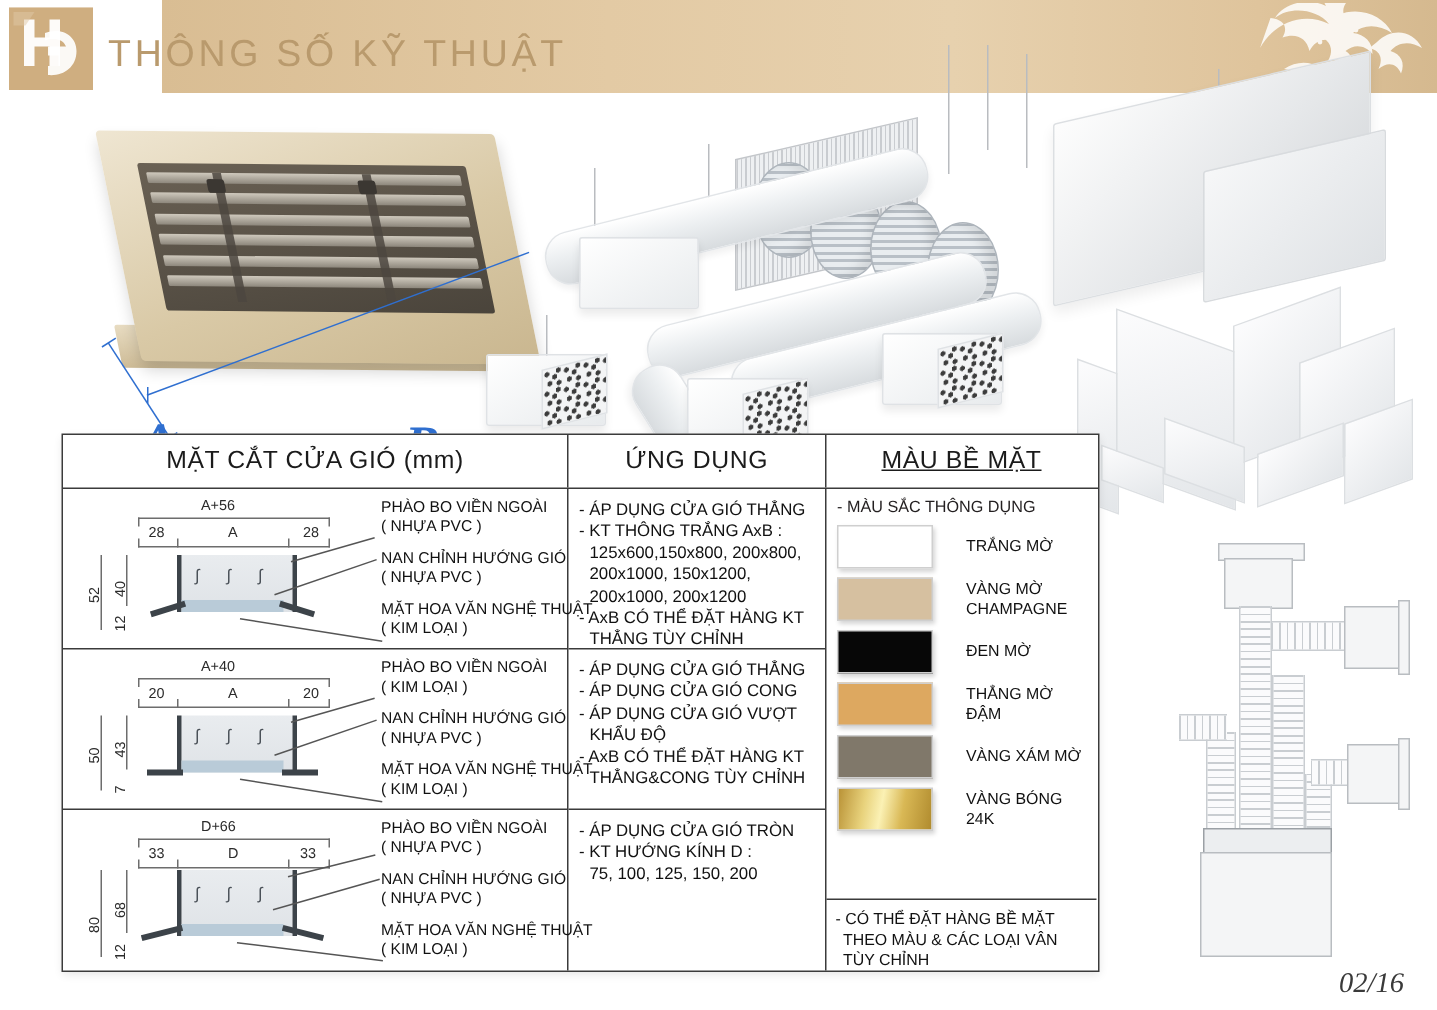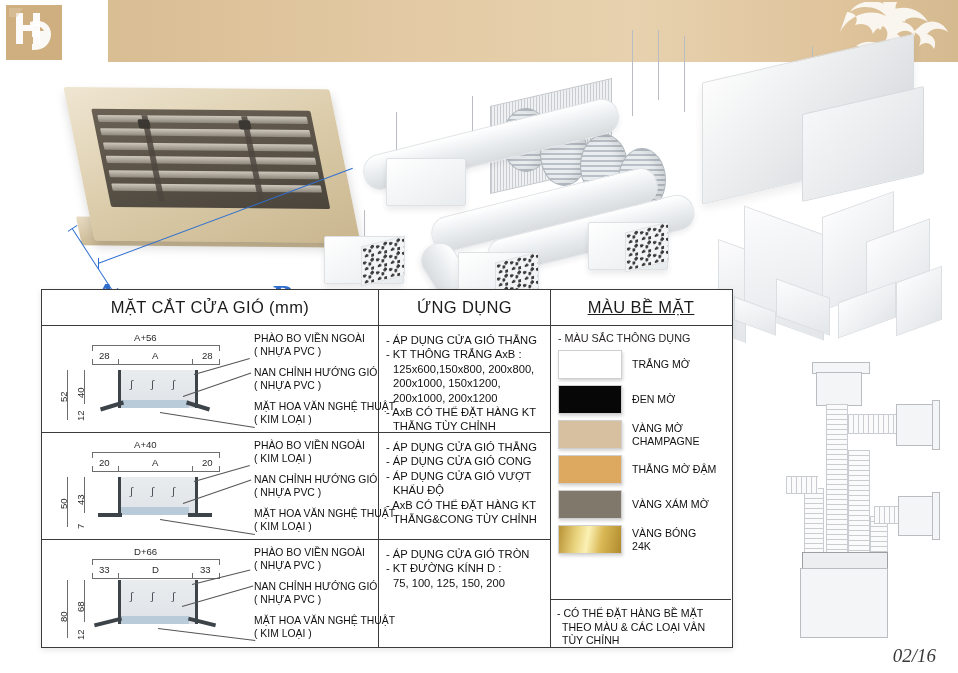--- a/index.html
+++ b/index.html
@@ -195,21 +195,21 @@
   .lead{position:absolute;background:#555;height:1px;transform-origin:left center;}
 
   
   .colors{padding:6px 7px 0 7px;font-size:10.6px;line-height:13px;}
   .c-head{font-size:10.8px;margin-bottom:5px;}
   .swatch-row{display:flex;align-items:center;margin-bottom:6px;}
   .swatch{
     width:62px;height:27px;flex:0 0 62px;border:1px solid #cfcfcf;
     box-shadow:1px 2px 3px rgba(0,0,0,.17);
   }
-  .sw-name{margin-left:10px;font-size:10.6px;line-height:12.6px;color:#111;}
+  .sw-name{margin-left:22px;font-size:10.6px;line-height:12.6px;color:#111;}
   .colors-note{
     border-top:1.2px solid #3b3b3b;padding:7px 7px 0 6px;
     font-size:10.6px;line-height:13.2px;color:#111;margin-top:auto;
   }
   .pageno{
     position:absolute;right:22px;bottom:6px;
     font-family:"Liberation Serif","DejaVu Serif",serif;
     font-style:italic;font-size:19px;color:#3a3a3a;text-align:right;
   }
 </style>
@@ -223,20 +223,21 @@
 
   <div class="logo">
     <svg width="56" height="55" viewBox="0 0 56 55">
       <rect width="56" height="55" fill="#cfae80"></rect>
       <path d="M10 8 h7 v12 h10 V8 h7 v31 h-7 V26 H17 v13 h-7 z" fill="#ffffff" opacity=".95"></path>
       <path d="M24 17 c10 -4 21 1 21 12 c0 11 -9 17 -19 16 v-6 h7 v-7 h-7 v-6 h12 c-2 -5 -8 -6 -14 -4 z" fill="#ffffff" opacity=".92"></path>
       <path d="M3 3 h14 l-6 9 h-8 z" fill="#e0c8a6" opacity=".5"></path>
     </svg>
   </div>
 
+  <div class="header-title">THÔNG SỐ KỸ THUẬT</div>
 
   <div class="flourish">
     <svg width="120" height="58" viewBox="0 0 120 58">
       <g fill="#ffffff" opacity=".92">
         <path d="M8 30 c10 -18 30 -24 46 -16 c-8 -10 -26 -12 -36 -4 c6 -10 22 -14 34 -8 c-4 -7 -2 -12 6 -14 c-2 7 2 10 9 10 c-6 6 -4 13 4 16 c-9 1 -13 7 -10 14 c-8 -6 -16 -4 -20 4 c-2 -9 -9 -12 -18 -9 c4 -7 1 -12 -8 -13 z"></path>
         <path d="M60 8 c14 -6 30 0 36 12 c-9 -6 -19 -6 -26 0 c8 1 13 6 13 14 c-5 -6 -12 -7 -18 -2 c5 3 6 8 2 13 c-2 -7 -7 -9 -14 -6 c4 -6 3 -12 -3 -16 c7 -1 10 -6 10 -15 z"></path>
         <circle cx="56" cy="20" r="2.2"></circle>
           <circle cx="64" cy="26" r="1.8"></circle>
         <circle cx="48" cy="26" r="1.6"></circle>
           <circle cx="72" cy="18" r="1.6"></circle>
@@ -517,53 +518,53 @@
             <div class="ln">- ÁP DỤNG CỬA GIÓ CONG</div>
             <div class="ln">- ÁP DỤNG CỬA GIÓ VƯỢT</div>
             <div class="ln ind">KHẨU ĐỘ</div>
             <div class="ln">- AxB CÓ THỂ ĐẶT HÀNG KT</div>
             <div class="ln ind">THẲNG&amp;CONG TÙY CHỈNH</div>
           </div>
         </div>
         <div class="rw">
           <div class="app">
             <div class="ln">- ÁP DỤNG CỬA GIÓ TRÒN</div>
-            <div class="ln">- KT ĐƯỜNG KÍNH D :</div>
+            <div class="ln">- KT HƯỚNG KÍNH D :</div>
             <div class="ln ind">75, 100, 125, 150, 200</div>
           </div>
         </div>
       </div>
 
       <div class="col3">
         <div class="colors">
           <div class="c-head">- MÀU SẮC THÔNG DỤNG</div>
 
           <div class="swatch-row">
             <div class="swatch" style="background:#ffffff"></div>
             <div class="sw-name">
               <span>TRẮNG MỜ</span>
-            </div>
-          </div>
-
-          <div class="swatch-row">
-            <div class="swatch" style="background:#070707"></div>
-            <div class="sw-name">
-              <span>ĐEN MỜ</span>
             </div>
           </div>
 
           <div class="swatch-row">
             <div class="swatch" style="background:#d6c0a0"></div>
             <div class="sw-name">
               <span>VÀNG MỜ</span><br>
               <span>CHAMPAGNE</span>
             </div>
           </div>
 
           <div class="swatch-row">
+            <div class="swatch" style="background:#070707"></div>
+            <div class="sw-name">
+              <span>ĐEN MỜ</span>
+            </div>
+          </div>
+
+          <div class="swatch-row">
             <div class="swatch" style="background:#dda860"></div>
             <div class="sw-name">
               <span>THẲNG MỜ ĐẬM</span>
             </div>
           </div>
 
           <div class="swatch-row">
             <div class="swatch" style="background:#80786a"></div>
             <div class="sw-name">
               <span>VÀNG XÁM MỜ</span>

